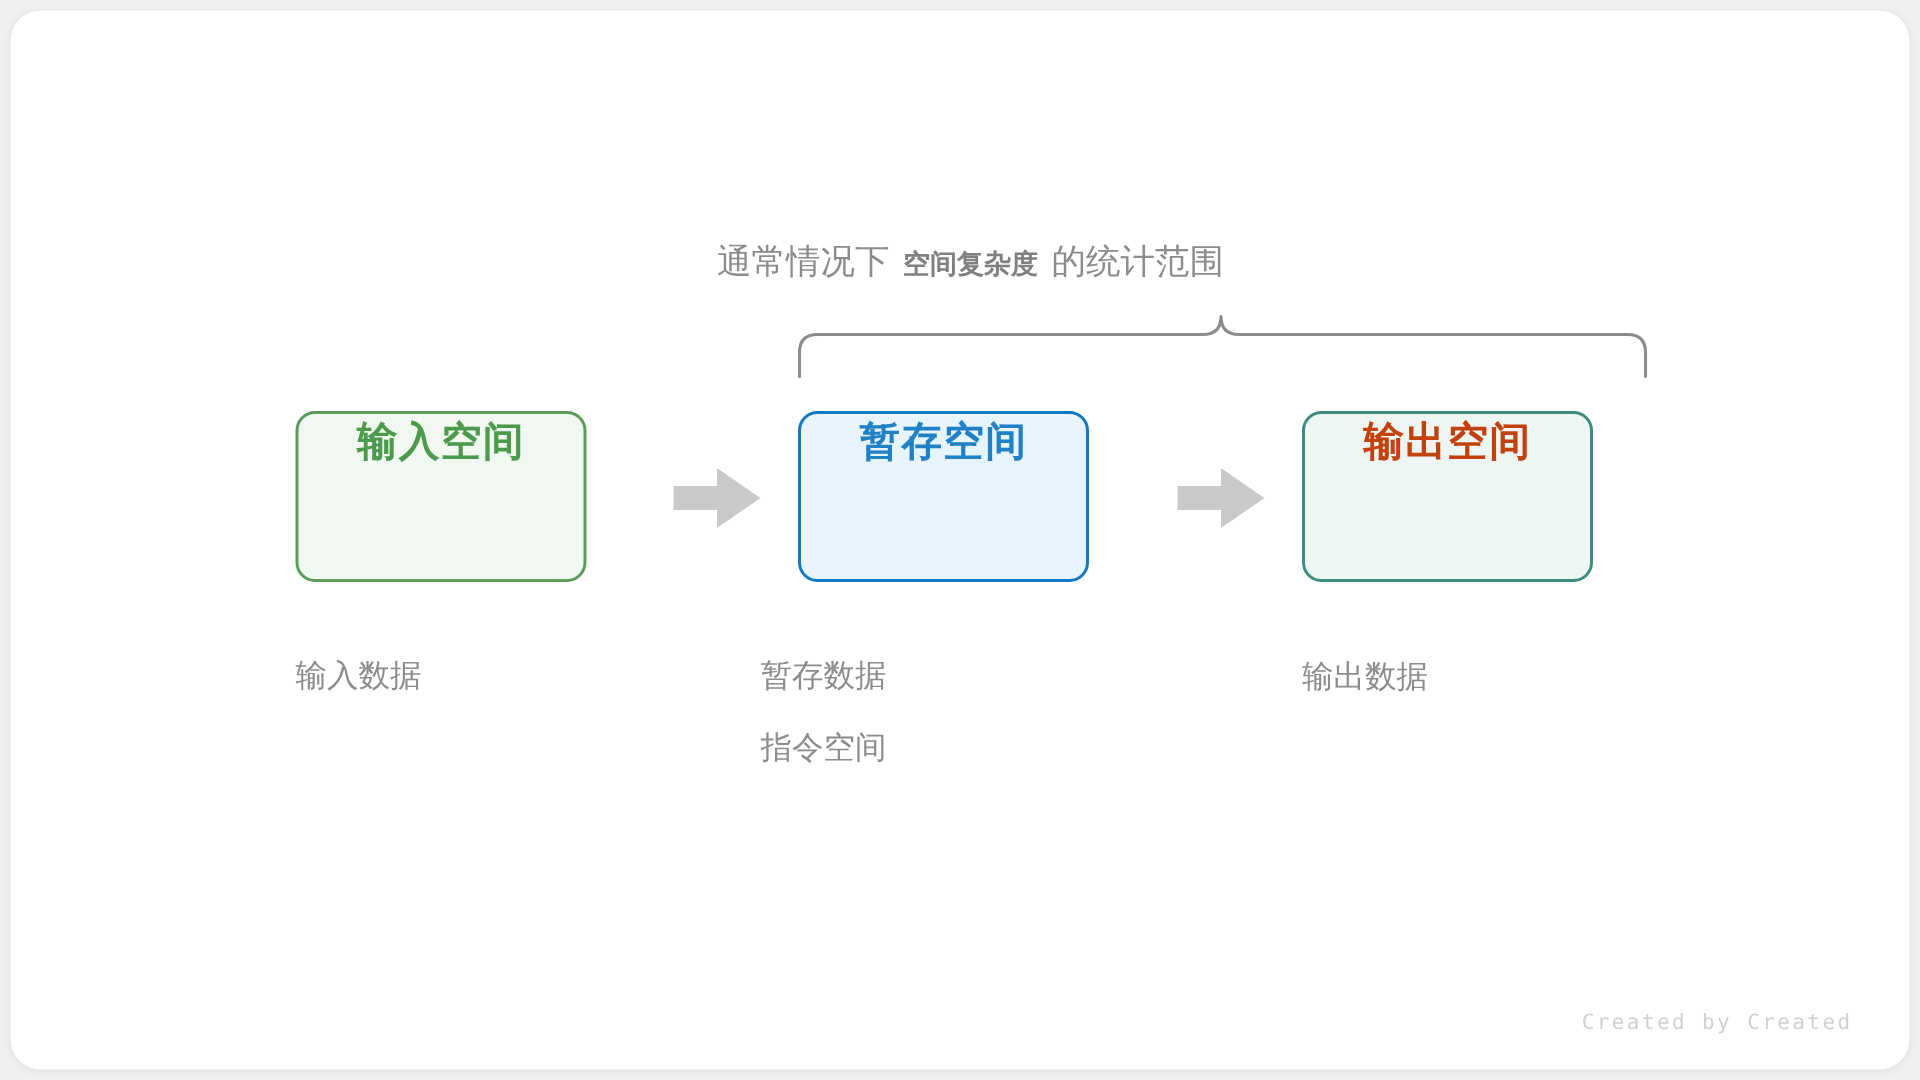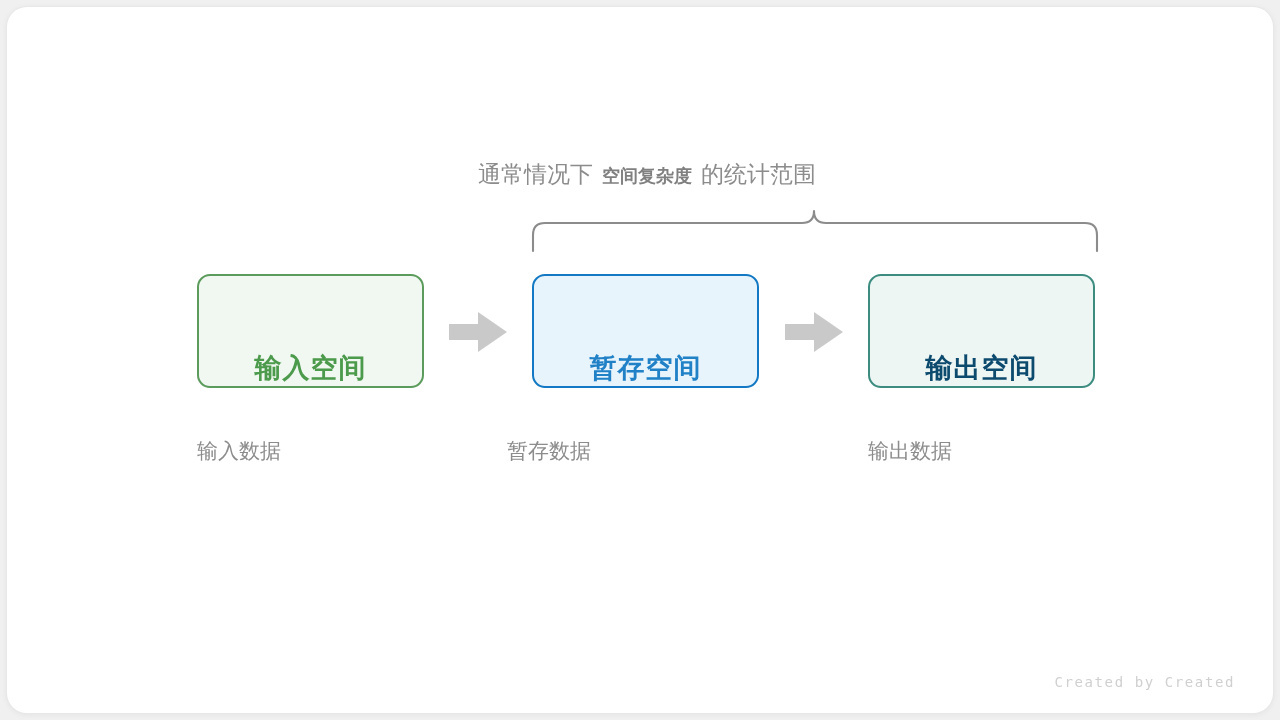--- a/index.html
+++ b/index.html
@@ -61,44 +61,44 @@
   #brace-svg {
     position: absolute;
     left: 515px;
     top: 196px;
   }
 
   
   .sbox {
     position: absolute;
     top: 267px;
-    width: 227px;
+    width: 194px;
     height: 114px;
     border-radius: 13px;
     border-width: 2px;
     border-style: solid;
     box-sizing: border-box;
     display: flex;
-    align-items: flex-end;
+    align-items: flex-start;
     justify-content: center;
   }
   .sbox .sbox-label {
     font-size: 27px;
     font-weight: bold;
     letter-spacing: 1px;
   }
 
   #box-input  { left: 190px; border-color: #5b9b5b; background: #f1f8f1; }
   #box-input  .sbox-label { color: #4c9a4c; }
 
   #box-temp   { left: 525px; border-color: #1479c4; background: #e8f4fc; }
   #box-temp   .sbox-label { color: #2081c7; }
 
   #box-output { left: 861px; border-color: #3c8c80; background: #eef6f4; }
-  #box-output .sbox-label { color: #0c4a6e; margin-top: 36px; }
+  #box-output .sbox-label { color: #c2410c; }
 
   
   .arrow {
     position: absolute;
     top: 303px;
   }
   #arrow-1 { left: 440px; }
   #arrow-2 { left: 776px; }
 
   
@@ -170,20 +170,21 @@
     <div class="sbox" id="box-output">
       <span class="sbox-label">输出空间</span>
     </div>
 
     <div class="caption-col" id="cap-input">
       <div class="cap-line">输入数据</div>
     </div>
 
     <div class="caption-col" id="cap-temp">
       <div class="cap-line">暂存数据</div>
+      <div class="cap-line">指令空间</div>
     </div>
 
     <div class="caption-col" id="cap-output">
       <div class="cap-line">输出数据</div>
     </div>
 
     <div id="watermark">Created by Created</div>
 
   </div>
 </div>

